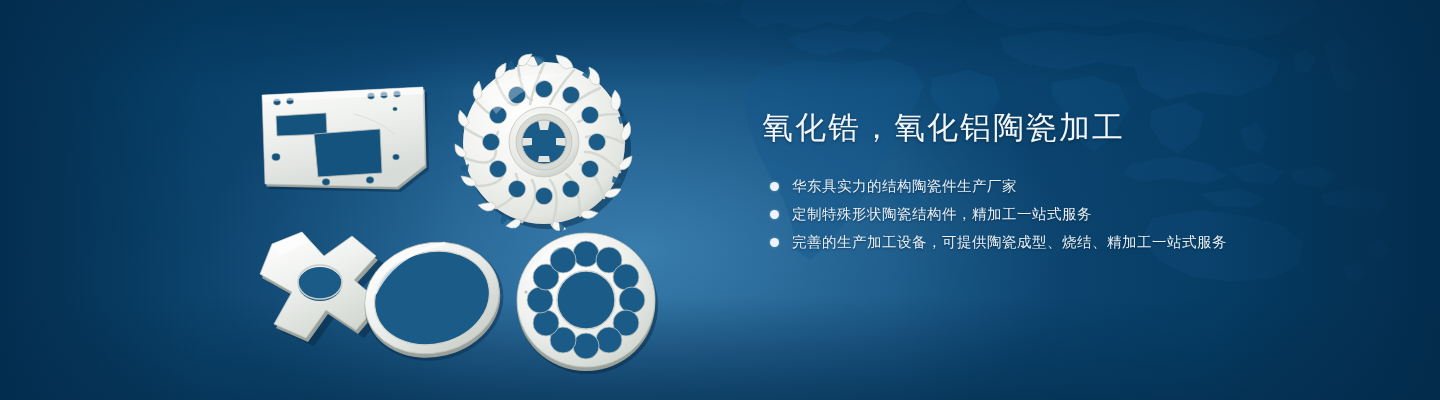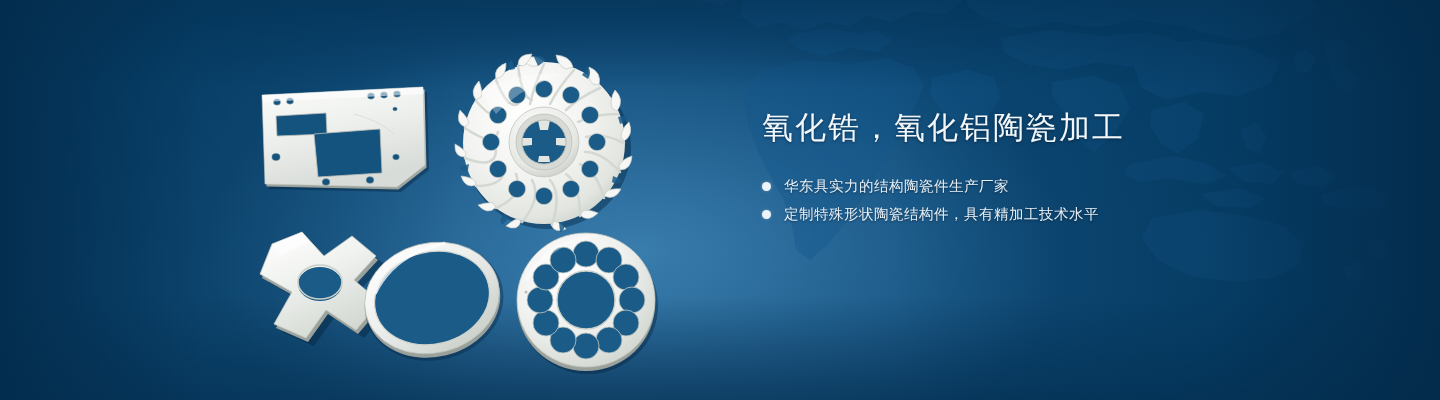--- a/index.html
+++ b/index.html
@@ -87,21 +87,21 @@
     color: #f2f7fb;
     font-size: 31px;
     line-height: 40px;
     letter-spacing: 2px;
     font-weight: 400;
     white-space: nowrap;
     text-shadow: 0 1px 3px rgba(0,20,40,0.55);
   }
   .bullets {
     list-style: none;
-    margin: 0;
+    margin: 8px;
     padding: 0;
     margin-top: 27px;
   }
   .bullets li {
     display: flex;
     align-items: center;
     height: 23px;
     margin-bottom: 5px;
     color: #e9f1f7;
     font-size: 14.5px;
@@ -407,18 +407,22 @@
 
   <div class="copy">
     <div class="headline">氧化锆，氧化铝陶瓷加工</div>
     <ul class="bullets">
       <li>
         <span class="dot"></span>
         <span>华东具实力的结构陶瓷件生产厂家</span>
       </li>
       <li>
         <span class="dot"></span>
-        <span>定制特殊形状陶瓷结构件，具有精加工技术水平</span>
+        <span>定制特殊形状陶瓷结构件，精加工一站式服务</span>
+      </li>
+      <li>
+        <span class="dot"></span>
+        <span>完善的生产加工设备，可提供陶瓷成型、烧结、精加工一站式服务</span>
       </li>
     </ul>
   </div>
 
 </div>
 
 </body></html>

